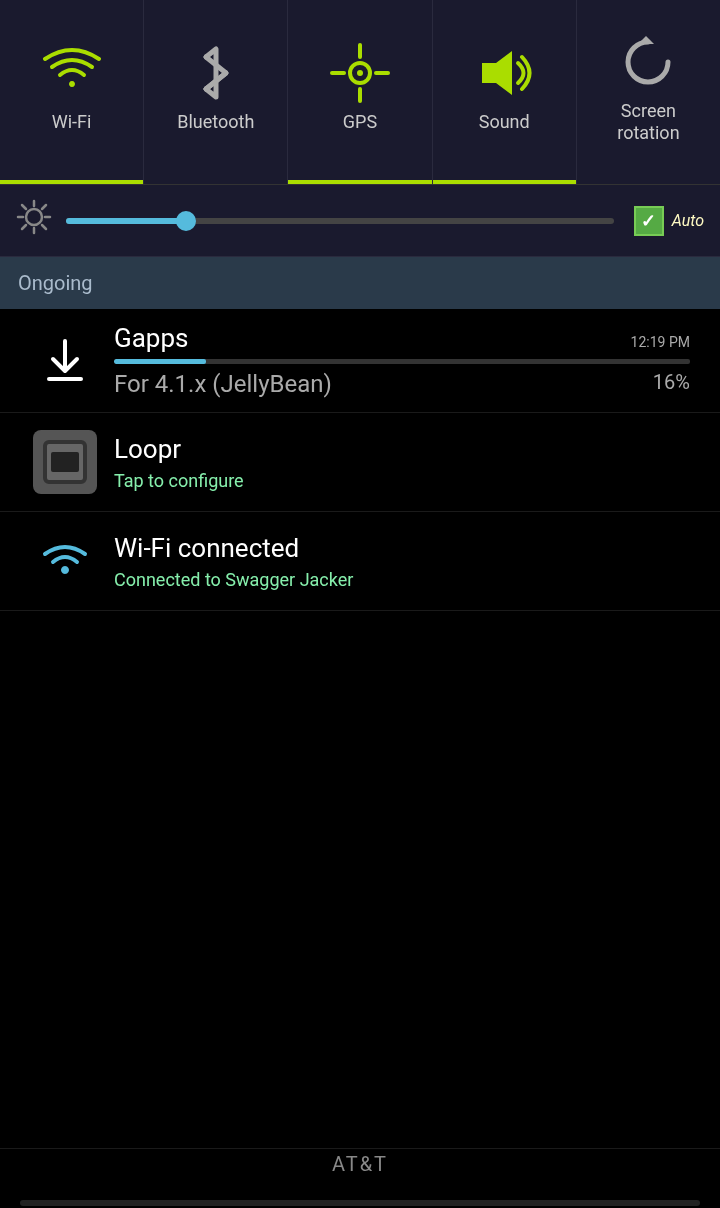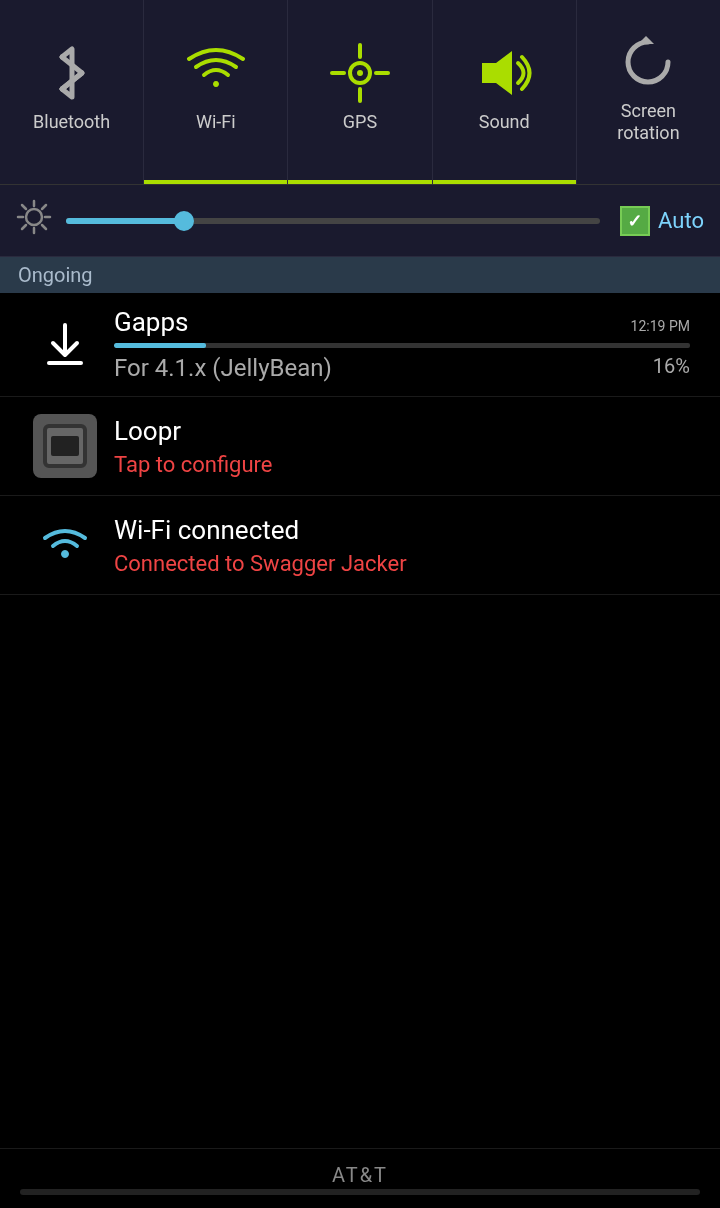--- a/index.html
+++ b/index.html
@@ -104,28 +104,29 @@
       align-items: center;
       justify-content: center;
     }
     .auto-checkbox::after {
       content: '✓';
       color: #fff;
       font-size: 18px;
       font-weight: bold;
     }
     .auto-label {
-      font-size: 22px;
-      color: #7dd3fc;
+      font-size: 16px;
+      color: #fef9c3;
+      font-style: italic;
     }
 
     
     .section-header {
       background: #2a3a4a;
-      padding: 6px 18px;
+      padding: 14px 18px;
       font-size: 20px;
       color: #aabbcc;
       font-weight: 400;
     }
 
     
     .notification-item {
       display: flex;
       align-items: center;
       background: #000;
@@ -182,22 +183,22 @@
     }
     .notif-subtitle {
       font-size: 24px;
       color: #aaa;
     }
     .notif-percent {
       font-size: 20px;
       color: #aaa;
     }
     .notif-desc {
-      font-size: 22px;
-      color: #ef4444;
+      font-size: 18px;
+      color: #86efac;
     }
 
     
     .download-icon-svg {
       width: 48px;
       height: 48px;
     }
 
     
     .loopr-icon-bg {
@@ -263,40 +264,40 @@
     .qs-svg {
       width: 60px;
       height: 60px;
       margin-bottom: 8px;
     }
   </style>
 </head>
 <body>
 
 <div class="quick-settings">
-
-  <div class="qs-item">
-    <svg class="qs-svg" viewBox="0 0 60 60">
-      <polyline points="20,14 40,30 20,46" stroke="#aaa" stroke-width="5" fill="none" stroke-linecap="round" stroke-linejoin="round"></polyline>
-      <polyline points="20,14 30,6 30,54 20,46" stroke="#aaa" stroke-width="5" fill="none" stroke-linecap="round" stroke-linejoin="round"></polyline>
-      <line x1="40" y1="30" x2="20" y2="46" stroke="#aaa" stroke-width="5" stroke-linecap="round"></line>
-    </svg>
-    <span class="qs-label">Bluetooth</span>
-    <div class="qs-bar inactive"></div>
-  </div>
 
   <div class="qs-item">
     <svg class="qs-svg" viewBox="0 0 60 60">
       <path d="M30 44 a3 3 0 1 1 0.001 0Z" fill="#aadd00"></path>
       <path d="M18 32 Q30 22 42 32" stroke="#aadd00" stroke-width="4" fill="none" stroke-linecap="round"></path>
       <path d="M10 24 Q30 10 50 24" stroke="#aadd00" stroke-width="4" fill="none" stroke-linecap="round"></path>
       <path d="M3 16 Q30 -2 57 16" stroke="#aadd00" stroke-width="4" fill="none" stroke-linecap="round"></path>
     </svg>
     <span class="qs-label">Wi-Fi</span>
     <div class="qs-bar active"></div>
+  </div>
+
+  <div class="qs-item">
+    <svg class="qs-svg" viewBox="0 0 60 60">
+      <polyline points="20,14 40,30 20,46" stroke="#aaa" stroke-width="5" fill="none" stroke-linecap="round" stroke-linejoin="round"></polyline>
+      <polyline points="20,14 30,6 30,54 20,46" stroke="#aaa" stroke-width="5" fill="none" stroke-linecap="round" stroke-linejoin="round"></polyline>
+      <line x1="40" y1="30" x2="20" y2="46" stroke="#aaa" stroke-width="5" stroke-linecap="round"></line>
+    </svg>
+    <span class="qs-label">Bluetooth</span>
+    <div class="qs-bar inactive"></div>
   </div>
 
   <div class="qs-item">
     <svg class="qs-svg" viewBox="0 0 60 60">
       <circle cx="30" cy="30" r="10" stroke="#aadd00" stroke-width="4" fill="none"></circle>
       <circle cx="30" cy="30" r="3" fill="#aadd00"></circle>
       <line x1="30" y1="2" x2="30" y2="14" stroke="#aadd00" stroke-width="4" stroke-linecap="round"></line>
       <line x1="30" y1="46" x2="30" y2="58" stroke="#aadd00" stroke-width="4" stroke-linecap="round"></line>
       <line x1="2" y1="30" x2="14" y2="30" stroke="#aadd00" stroke-width="4" stroke-linecap="round"></line>
       <line x1="46" y1="30" x2="58" y2="30" stroke="#aadd00" stroke-width="4" stroke-linecap="round"></line>
@@ -408,20 +409,20 @@
         <span class="notif-title">Wi-Fi connected</span>
       </div>
       <span class="notif-desc">Connected to Swagger Jacker</span>
     </div>
   </div>
 
   <div class="empty-space"></div>
 
   <div class="footer">
     <div style="width:100%;">
-      <div style="text-align:center; padding-bottom:2px;">
+      <div style="text-align:center; padding-bottom:24px;">
         <span class="footer-carrier">AT&amp;T</span>
       </div>
       <div class="footer-bar"></div>
     </div>
   </div>
 
 </div>
 
 </body></html>

